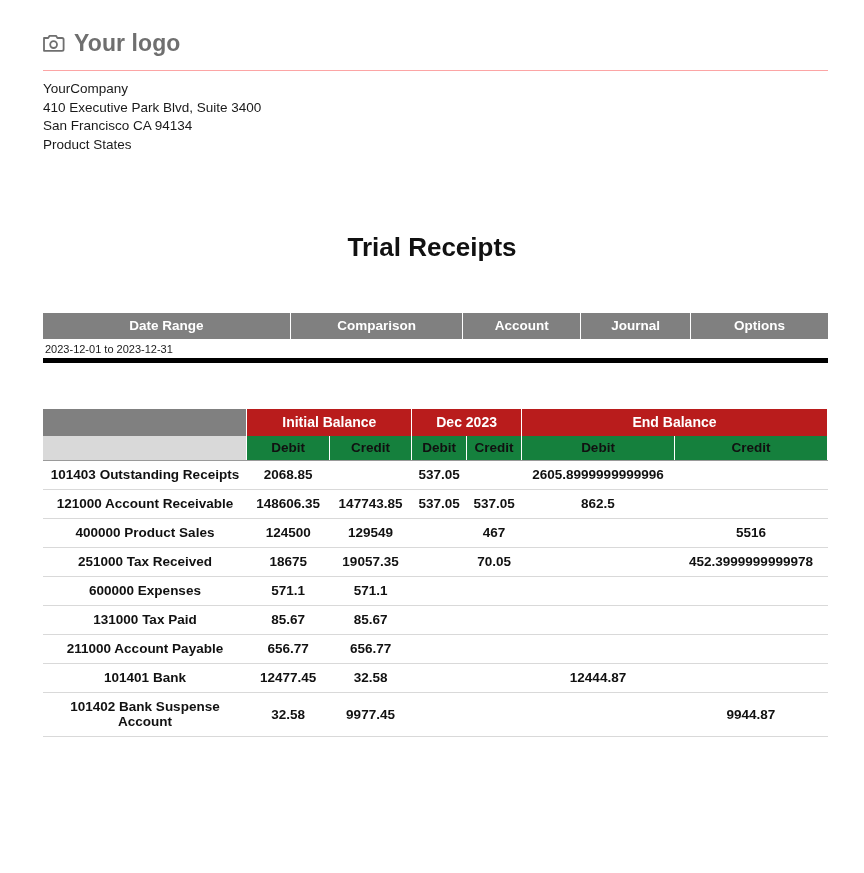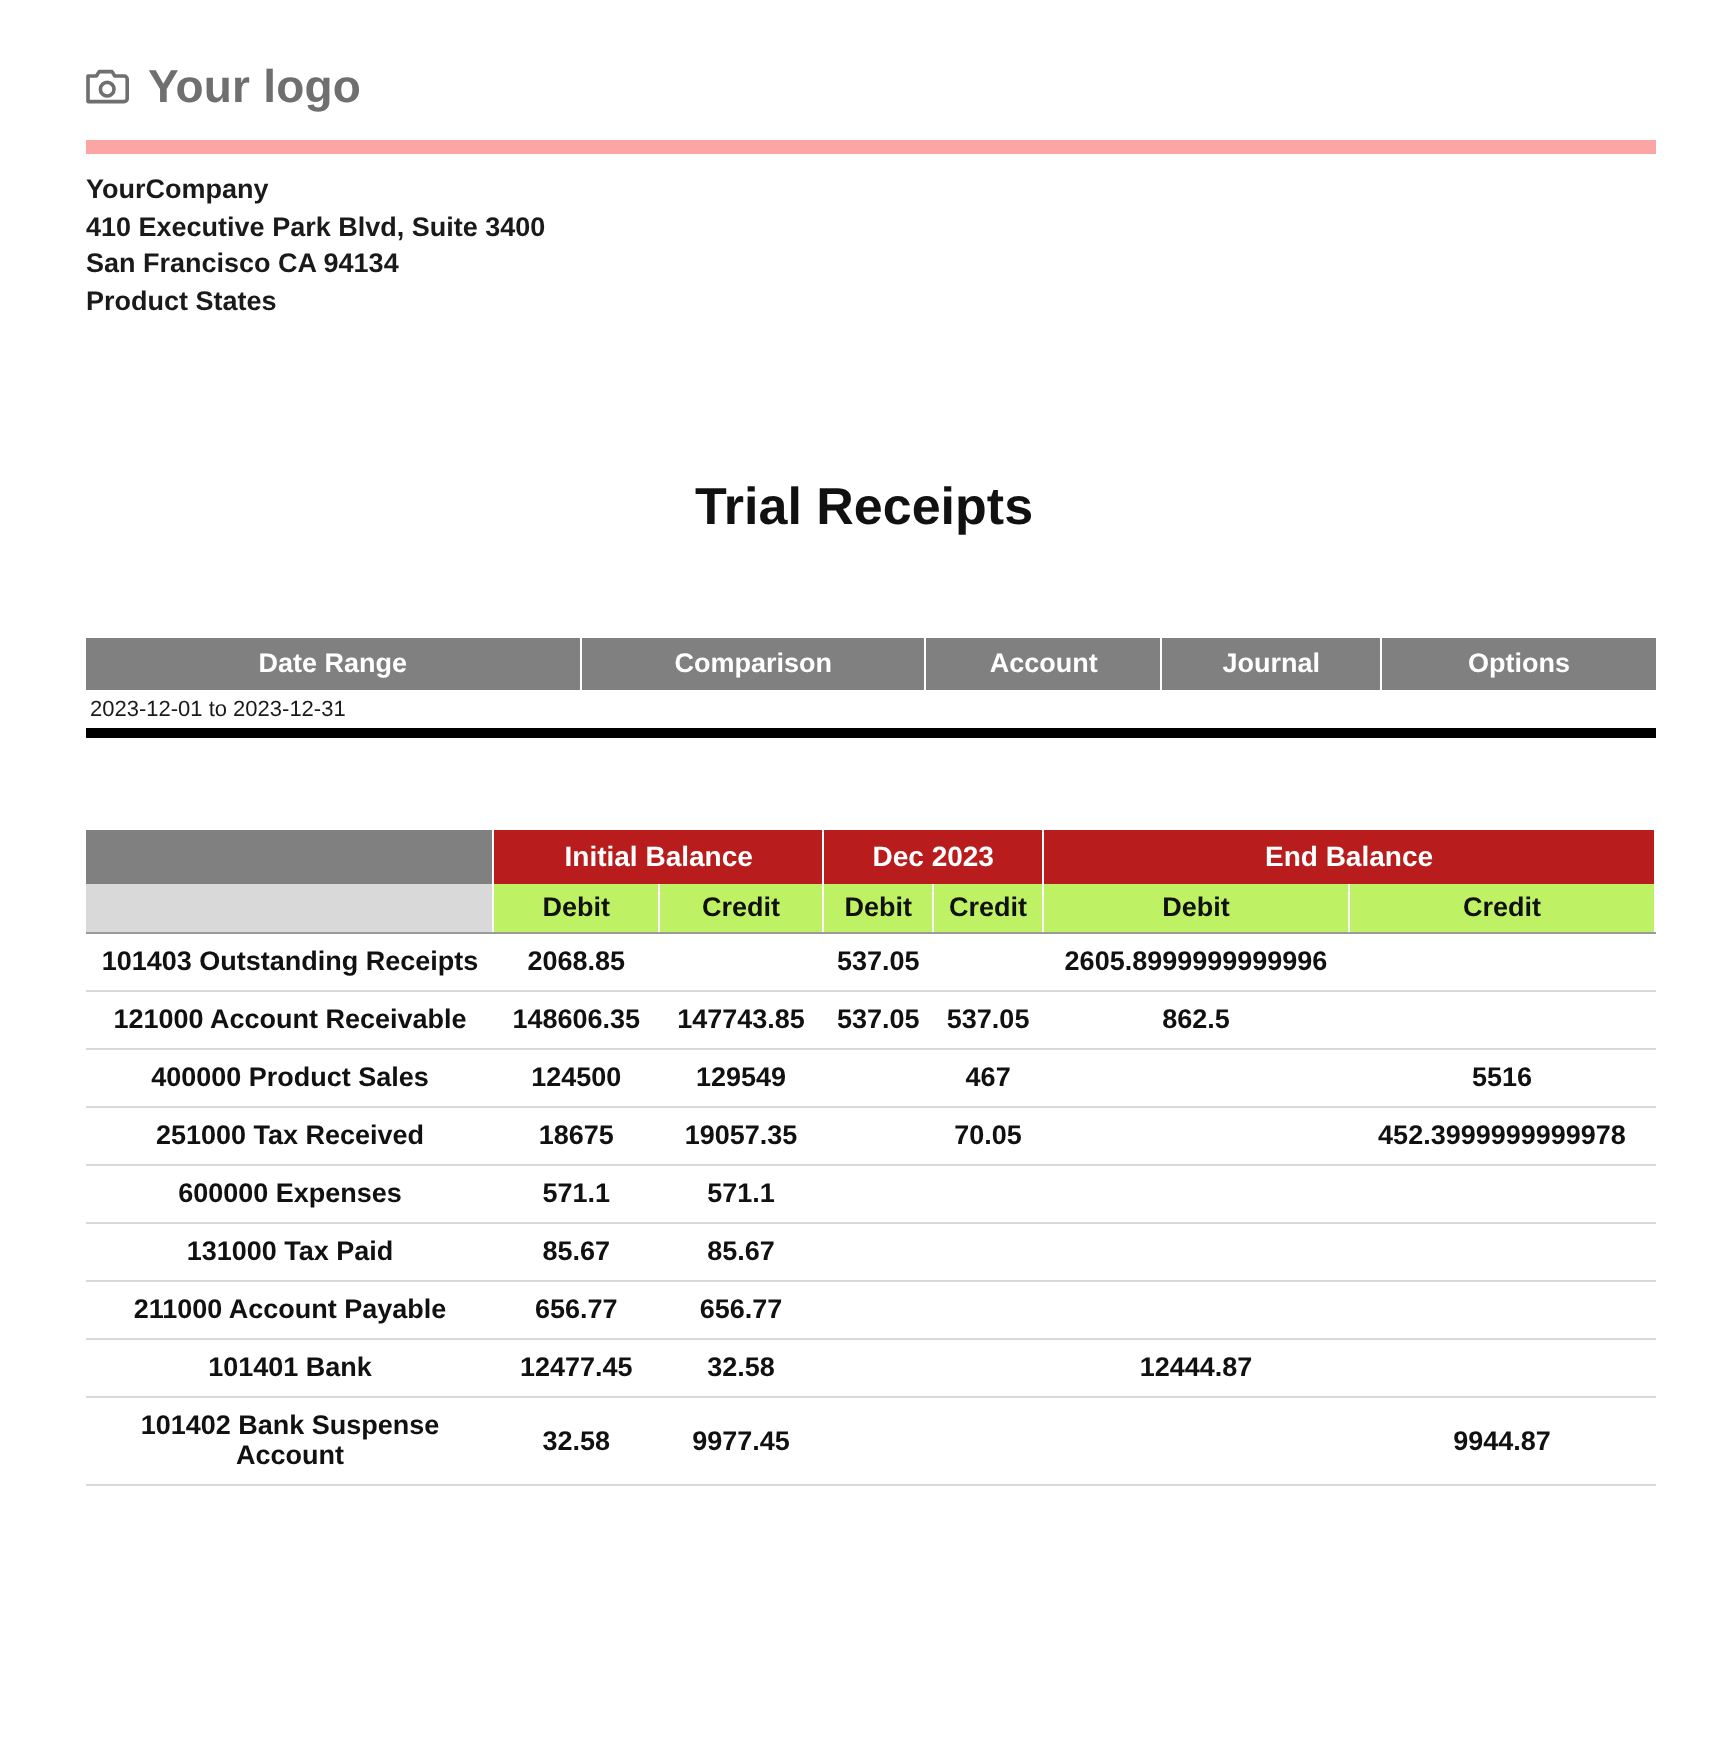--- a/index.html
+++ b/index.html
@@ -20,21 +20,21 @@
     height: 873px;
     position: relative;
     box-sizing: border-box;
     padding: 0;
   }
 
   
   .header {
     margin: 22px 36px 0 43px;
     padding-bottom: 6px;
-    border-bottom: 7px solid #fca5a5;
+    border-bottom: 1px solid #fca5a5;
     display: flex;
     align-items: center;
     height: 42px;
   }
   .logo-wrap {
     display: flex;
     align-items: center;
     gap: 9px;
   }
   .camera-icon {
@@ -49,21 +49,20 @@
     color: #6f6f6f;
     letter-spacing: 0.1px;
   }
 
   
   .company {
     margin: 9px 43px 0 43px;
     font-size: 13.5px;
     line-height: 18.6px;
     color: #1a1a1a;
-    font-weight: bold;
   }
 
   
   .report-title {
     text-align: center;
     font-size: 26px;
     font-weight: bold;
     color: #111;
     margin-top: 78px;
   }
@@ -109,21 +108,21 @@
     font-size: 14px;
     font-weight: bold;
     text-align: center;
     padding: 5px 2px 6px 2px;
     border-right: 1px solid #ffffff;
   }
   table.tb th.grp.blank {
     background: #808080;
   }
   table.tb th.sub {
-    background: #bef264;
+    background: #15803d;
     color: #111111;
     font-size: 13.5px;
     font-weight: bold;
     text-align: center;
     padding: 4px 2px 5px 2px;
     border-right: 1px solid #ffffff;
     border-bottom: 1px solid #9a9a9a;
   }
   table.tb th.sub.blank { background: #d9d9d9; }
   table.tb td {

